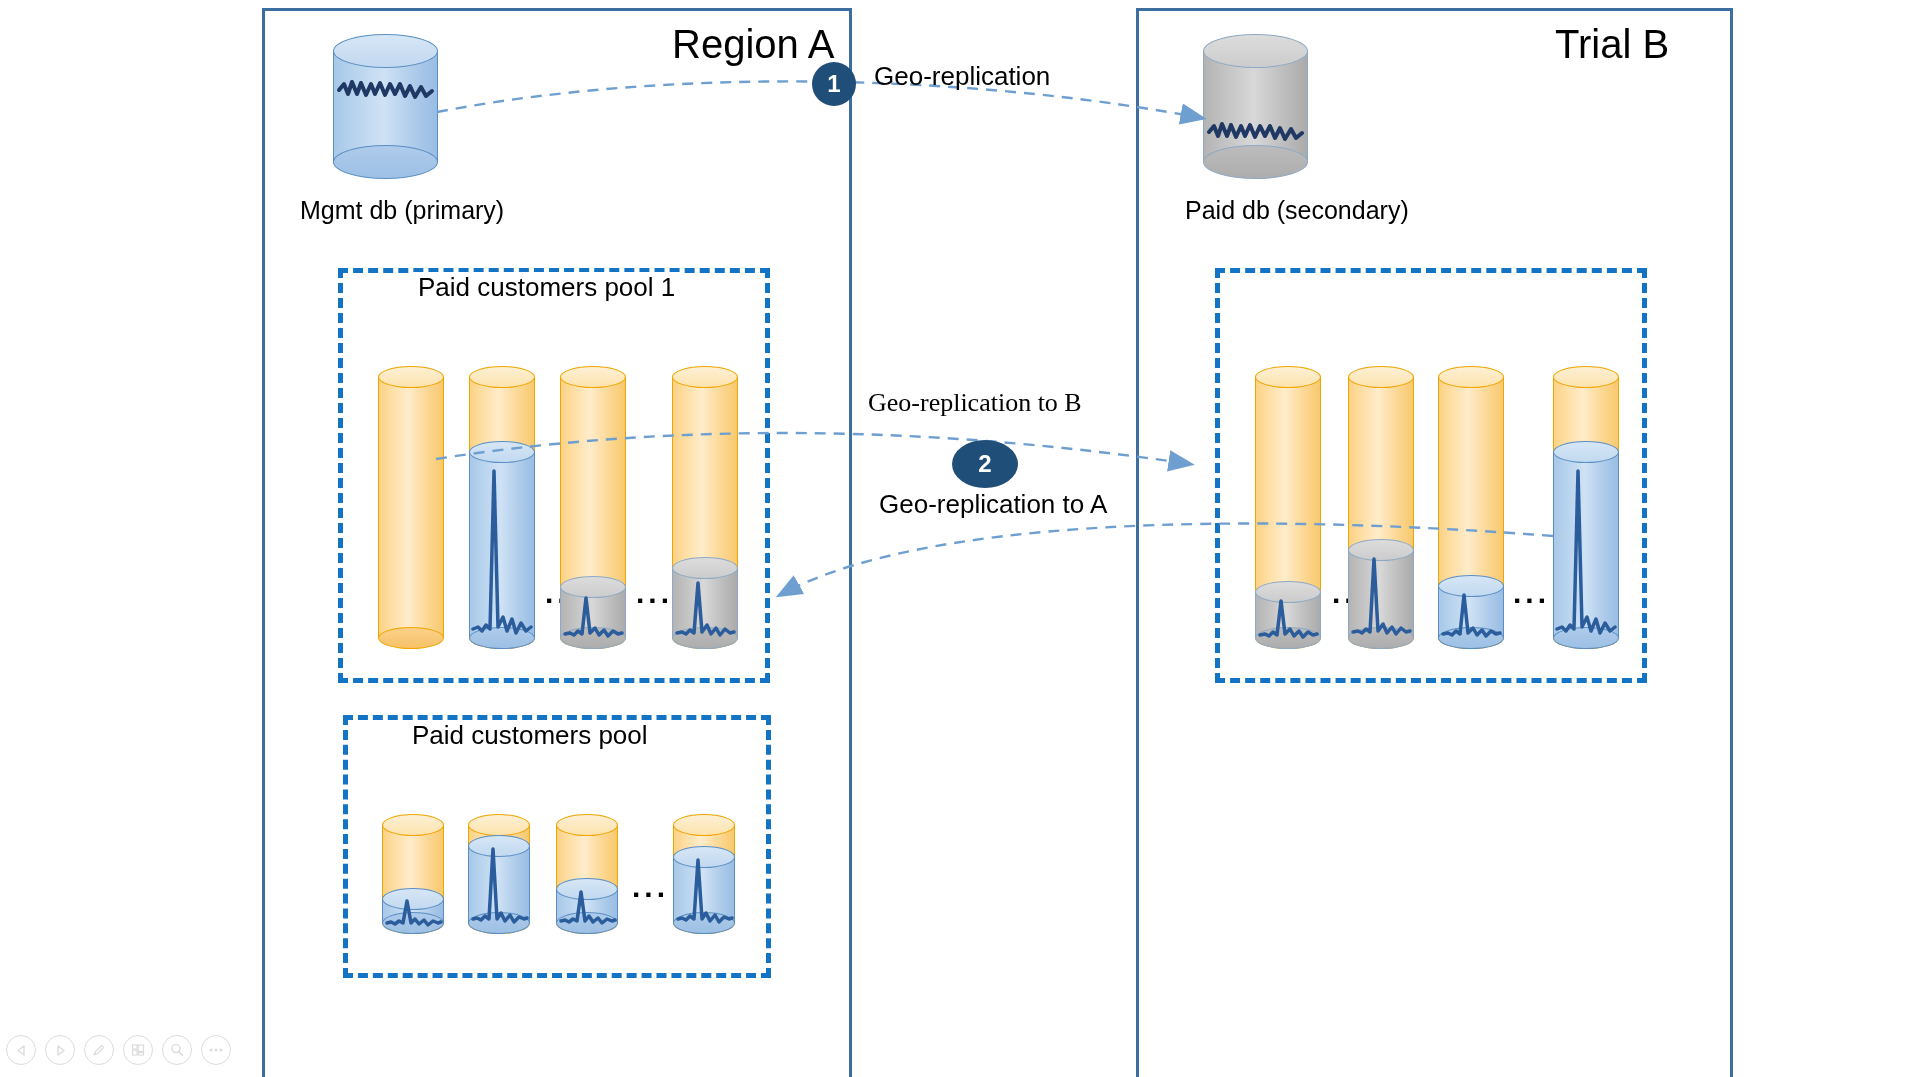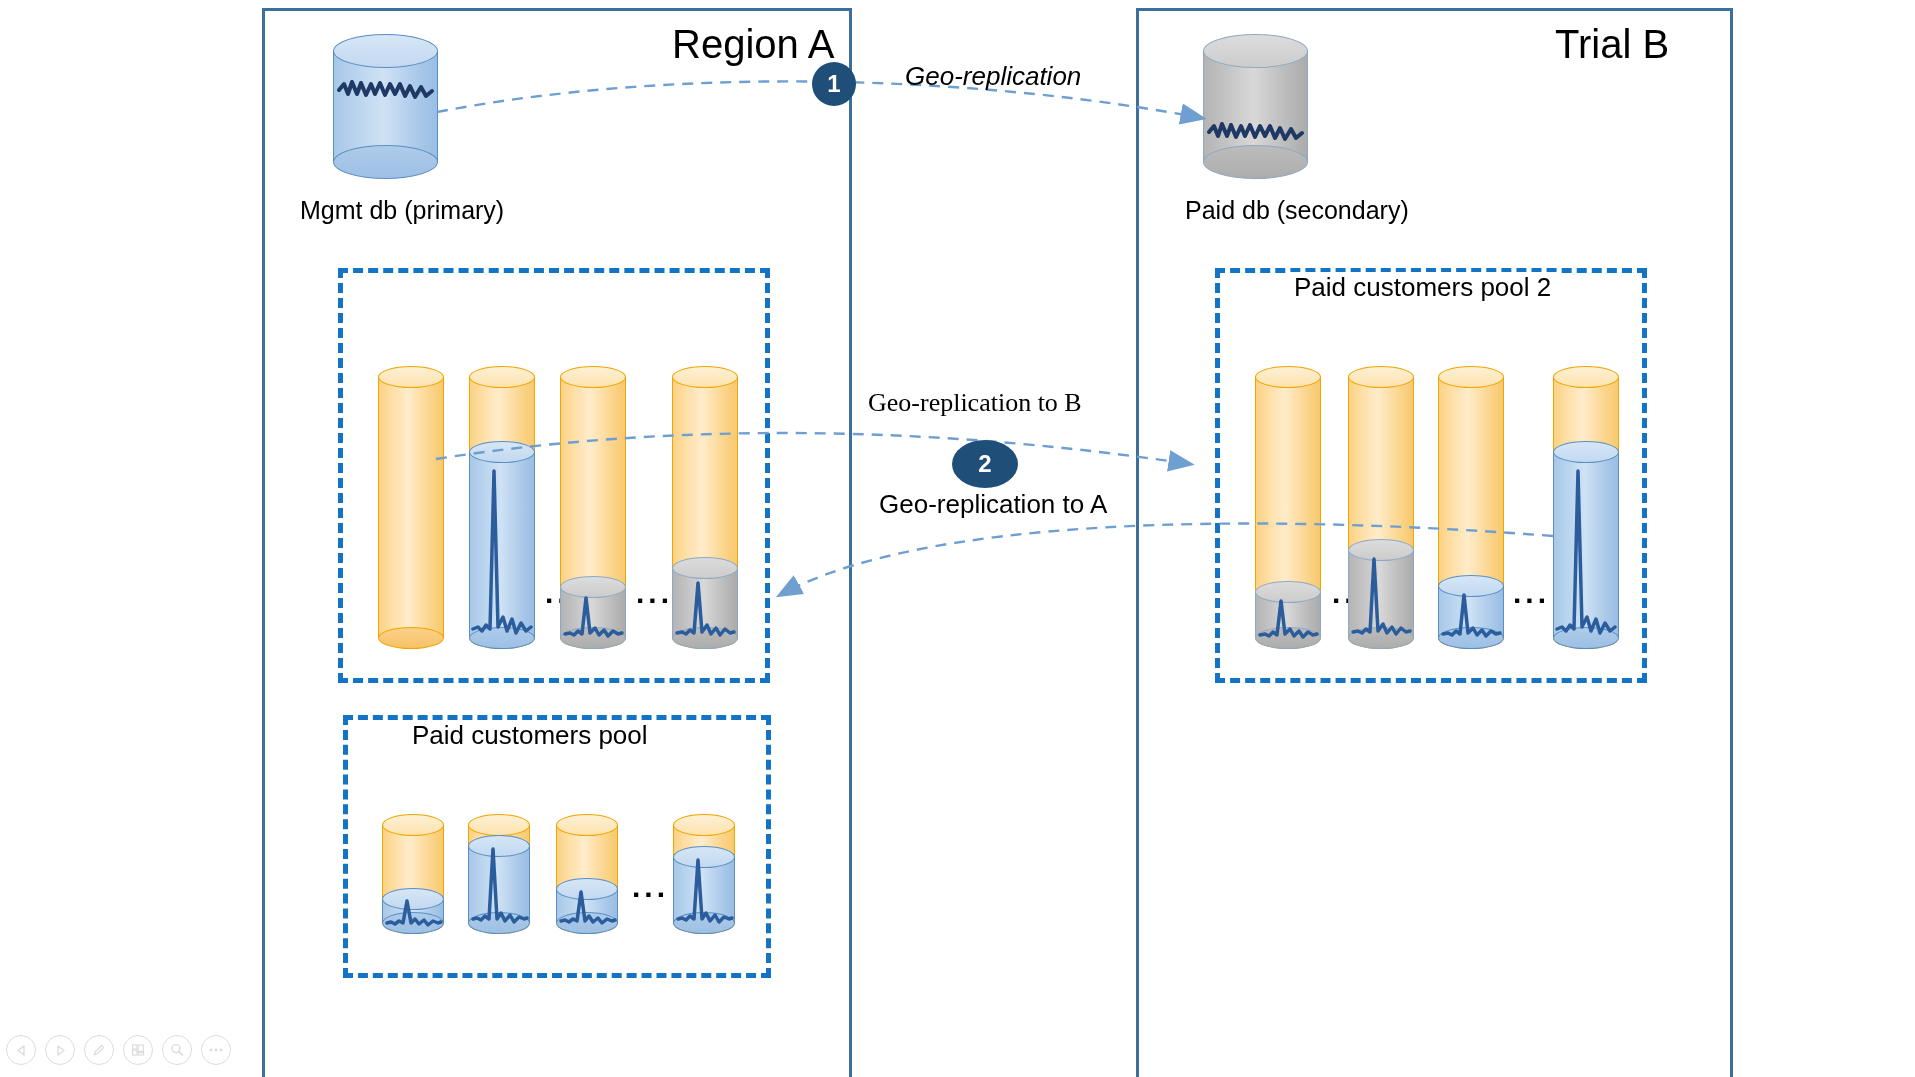--- a/index.html
+++ b/index.html
@@ -139,21 +139,21 @@
     line-height: 1;
   }
 
   
   .conn-label {
     position: absolute;
     font-size: 26px;
     color: #000000;
     white-space: nowrap;
   }
-  #lbl-geo1 { left: 905px; top: 61px; font-style: italic; }
+  #lbl-geo1 { left: 874px; top: 61px; }
   #lbl-geo-b { left: 868px; top: 388px; font-family: Liberation Serif, serif; }
   #lbl-geo-a { left: 879px; top: 489px; }
 
   
   .badge {
     position: absolute;
     border-radius: 50%;
     background: #1f4e79;
     color: #ffffff;
     display: flex;
@@ -212,20 +212,21 @@
     <div class="side g-side" style="top:17px; bottom:17px;"></div>
     <div class="top-ell g-top" style="top:0; height:34px;"></div>
     <div class="bot-ell g-bot" style="bottom:0; height:34px;"></div>
     <svg class="spark" width="105" height="145" viewBox="0 0 105 145">
       <polyline points="6,98 11,92 15,102 19,90 24,102 28,91 33,103 38,92 42,102 47,91 52,103 57,92 62,102 67,92 72,104 77,94 82,105 88,95 93,104 99,99" fill="none" stroke="#1f3864" stroke-width="4" stroke-linejoin="round" stroke-linecap="round"></polyline>
     </svg>
   </div>
   <div class="db-label" id="mgmt-b-label">Paid db (secondary)</div>
 
   <div class="pool-box" id="pool1-box"></div>
+  <div class="pool-title" id="pool1-title">Paid customers pool 1</div>
 
   <div class="cyl" style="left:378px; top:366px; width:66px; height:283px;">
     <div class="side y-side" style="top:11px; bottom:11px;"></div>
     <div class="top-ell y-top" style="top:0; height:22px;"></div>
     <div class="bot-ell y-bot" style="bottom:0; height:22px;"></div>
   </div>
 
   <div class="cyl" style="left:469px; top:366px; width:66px; height:283px;">
     <div class="side y-side" style="top:11px; bottom:11px;"></div>
     <div class="top-ell y-top" style="top:0; height:22px;"></div>
@@ -327,21 +328,20 @@
       <div class="side b-side" style="top:11px; bottom:11px;"></div>
       <div class="top-ell b-top" style="top:0; height:22px;"></div>
       <div class="bot-ell b-bot" style="bottom:0; height:22px;"></div>
       <svg class="spark" width="62" height="88" viewBox="0 0 62 88">
         <polyline points="5,73 9,72 13,74 17,70 21,73 25,14 29,73 33,67 37,75 42,69 46,76 51,71 56,73 59,72" fill="none" stroke="#2b5c9b" stroke-width="3.5" stroke-linejoin="round" stroke-linecap="round"></polyline>
       </svg>
     </div>
   </div>
 
   <div class="pool-box" id="pool2-box"></div>
-  <div class="pool-title" id="pool2-title">Paid customers pool 2</div>
 
   <div class="cyl" style="left:1255px; top:366px; width:66px; height:283px;">
     <div class="side y-side" style="top:11px; bottom:11px;"></div>
     <div class="top-ell y-top" style="top:0; height:22px;"></div>
     <div class="bot-ell y-bot" style="bottom:0; height:22px;"></div>
     <div class="cyl" style="left:0; right:0; bottom:0; height:68px;">
       <div class="side g-side" style="top:11px; bottom:11px;"></div>
       <div class="top-ell g-top" style="top:0; height:22px;"></div>
       <div class="bot-ell g-bot" style="bottom:0; height:22px;"></div>
       <svg class="spark" width="66" height="68" viewBox="0 0 66 68">

